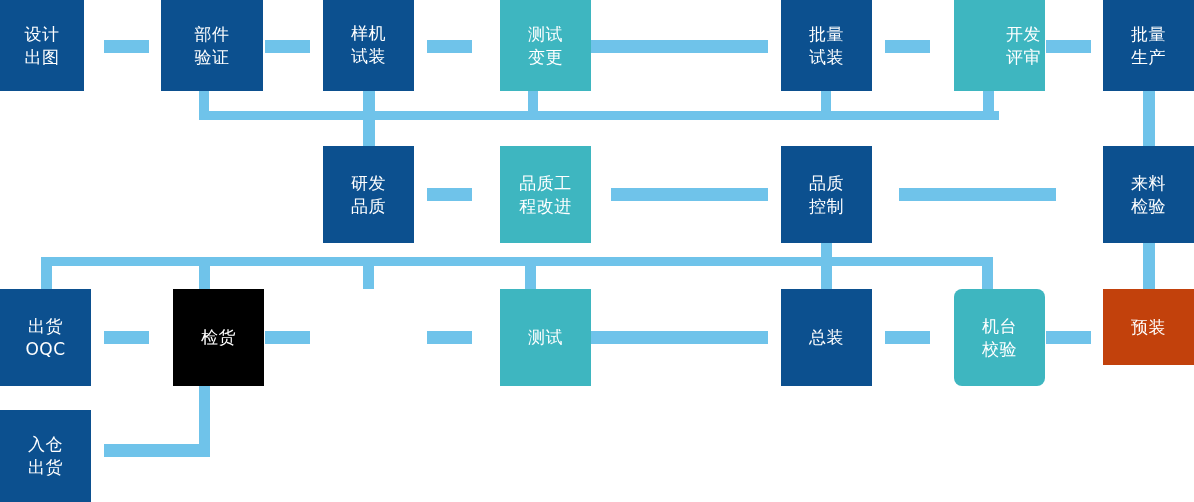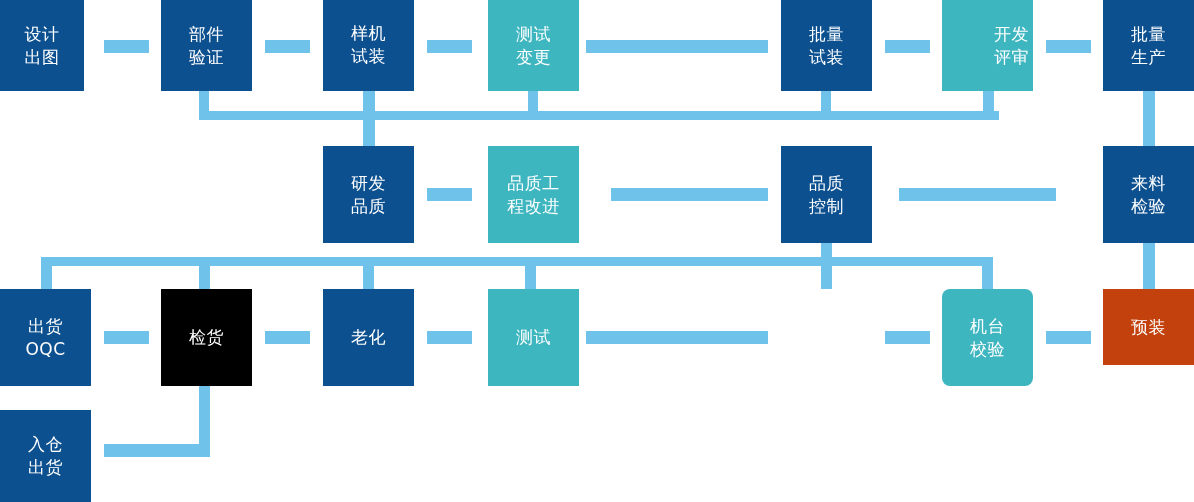--- a/index.html
+++ b/index.html
@@ -25,21 +25,21 @@
     text-align: center;
     color: #ffffff;
     font-size: 17px;
     line-height: 1.35;
     letter-spacing: 0.5px;
     font-weight: 400;
     user-select: none;
   }
   .node .label { display: block; white-space: pre-line; }
   .node.dark  { background: #0C508F; }
-  .node.teal  { background: #3EB6C0; }
+  .node.teal  { background: #3EB6C0; margin-left: 12px; }
   .conn {
     position: absolute;
     background: #6FC3EA;
   }
 </style>
 </head>
 <body>
 
 <div id="canvas">
     <div class="conn" style="left: 104px; top: 40px; width: 45px; height: 13px; background: rgb(111, 195, 234);"></div>
@@ -71,21 +71,21 @@
     <div class="conn" style="left: 427px; top: 331px; width: 45px; height: 13px; background: rgb(111, 195, 234);"></div>
     <div class="conn" style="left: 586px; top: 331px; width: 182px; height: 13px; background: rgb(111, 195, 234);"></div>
     <div class="conn" style="left: 885px; top: 331px; width: 45px; height: 13px; background: rgb(111, 195, 234);"></div>
     <div class="conn" style="left: 1046px; top: 331px; width: 45px; height: 13px; background: rgb(111, 195, 234);"></div>
     <div class="conn" style="left: 199px; top: 386px; width: 11px; height: 70px; background: rgb(111, 195, 234);"></div>
     <div class="conn" style="left: 104px; top: 444px; width: 106px; height: 13px; background: rgb(111, 195, 234);"></div>
     <div class="node dark" style="left: 0px; top: 0px; width: 84px; height: 91px; background: rgb(12, 80, 143);">
       <span class="label">设计
 出图</span>
     </div>
-    <div class="node dark" style="left: 161px; top: 0px; width: 91px; height: 91px; background: rgb(12, 80, 143); text-align: center;">
+    <div class="node dark" style="left: 161px; top: 0px; width: 102px; height: 91px; background: rgb(12, 80, 143); text-align: center;">
       <span class="label">部件
 验证</span>
     </div>
     <div class="node dark" style="left: 323px; top: 0px; width: 91px; height: 91px; background: rgb(12, 80, 143); font-family: Liberation Serif, serif;">
       <span class="label">样机
 试装</span>
     </div>
     <div class="node teal" style="left: 488px; top: 0px; width: 91px; height: 91px; background: rgb(62, 182, 192);">
       <span class="label">测试
 变更</span>
@@ -118,25 +118,25 @@
       <span class="label">来料
 检验</span>
     </div>
     <div class="node dark" style="left: 0px; top: 289px; width: 91px; height: 97px; background: rgb(12, 80, 143);">
       <span class="label">出货
 OQC</span>
     </div>
     <div class="node teal" style="left: 161px; top: 289px; width: 91px; height: 97px; background: #000000;">
       <span class="label">检货</span>
     </div>
-    <div class="node dark" style="left: 323px; top: 289px; width: 91px; height: 97px; background: rgb(12, 80, 143);">
-      <span class="label">老化</span>
-    </div>
     <div class="node teal" style="left: 488px; top: 289px; width: 91px; height: 97px; background: rgb(62, 182, 192);">
       <span class="label">测试</span>
+    </div>
+    <div class="node dark" style="left: 781px; top: 289px; width: 91px; height: 97px; background: rgb(12, 80, 143);">
+      <span class="label">总装</span>
     </div>
     <div class="node teal" style="left: 942px; top: 289px; width: 91px; height: 97px; background: rgb(62, 182, 192); border-radius: 8px;">
       <span class="label">机台
 校验</span>
     </div>
     <div class="node dark" style="left: 1103px; top: 289px; width: 91px; height: 76px; background: #c2410c;">
       <span class="label">预装</span>
     </div>
     <div class="node dark" style="left: 0px; top: 410px; width: 91px; height: 92px; background: rgb(12, 80, 143); text-align: center;">
       <span class="label">入仓

